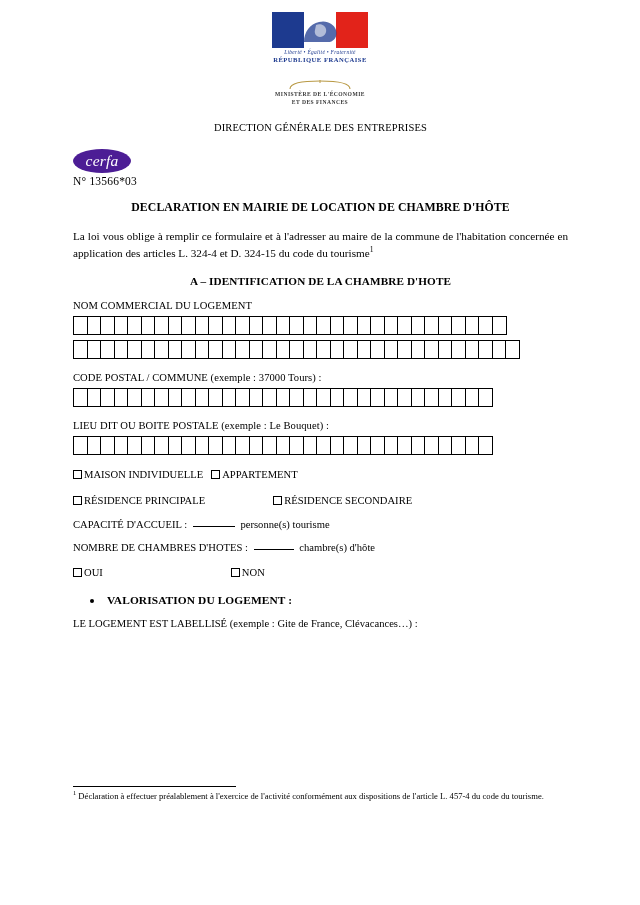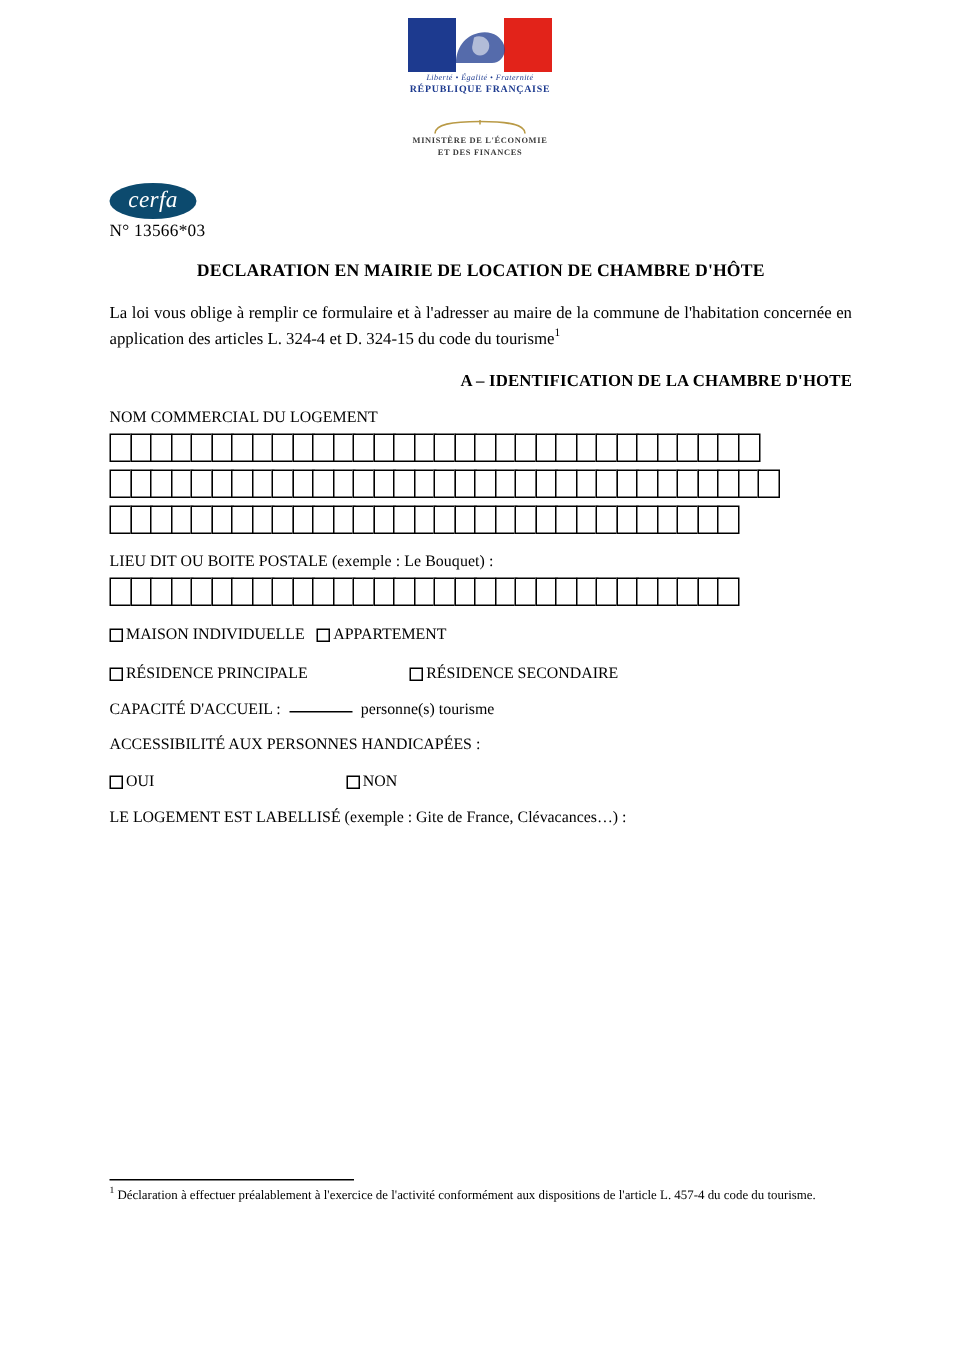--- a/index.html
+++ b/index.html
@@ -105,21 +105,21 @@
     letter-spacing: .15px;
   }
 
   .cerfa-wrap {
     margin-top: 16px;
   }
   .cerfa-logo {
     width: 58px;
     height: 24px;
     border-radius: 50%;
-    background: #0c4a6e;
+    background: #4c1d95;
     color: #ffffff;
     font-style: italic;
     font-size: 15.5px;
     line-height: 24px;
     text-align: center;
     letter-spacing: .2px;
   }
   .cerfa-num {
     font-size: 11.5px;
     margin-top: 2px;
@@ -140,21 +140,21 @@
     line-height: 16.5px;
     margin-top: 13px;
   }
   sup.fn {
     font-size: 7.6px;
     vertical-align: super;
     line-height: 0;
   }
 
   .section-head {
-    text-align: right;
+    text-align: center;
     font-weight: bold;
     font-size: 11.2px;
     margin-top: 14px;
     letter-spacing: .1px;
   }
 
   .field-label {
     font-size: 10.6px;
     margin-top: 13px;
     letter-spacing: .05px;
@@ -279,20 +279,21 @@
     <svg class="ministry-arch" width="66" height="10" viewBox="0 0 66 10">
       <path d="M3 9 C3 3 14 1 33 1 C52 1 63 3 63 9" fill="none" stroke="#b99a46" stroke-width="1.1"></path>
       <line x1="33" y1="0" x2="33" y2="3" stroke="#b99a46" stroke-width="1"></line>
     </svg>
     <div class="ministry-text">MINISTÈRE DE L'ÉCONOMIE</div>
     <div class="ministry-text">ET DES FINANCES</div>
   </div>
 
   <div class="content">
 
+    <div class="dge">DIRECTION GÉNÉRALE DES ENTREPRISES</div>
 
     <div class="cerfa-wrap">
       <div class="cerfa-logo">cerfa</div>
       <div class="cerfa-num">N° 13566*03</div>
     </div>
 
     <div class="doc-title">DECLARATION EN MAIRIE DE LOCATION DE CHAMBRE D'HÔTE</div>
 
     <p class="intro"><span>La loi vous oblige à remplir ce formulaire et à l'adresser au maire de la commune de l'habitation concernée en application des articles L. 324-4 et D. 324-15 du code du tourisme</span><sup class="fn">1</sup></p>
 
@@ -363,20 +364,21 @@
         <span class="cell" style="width: 15.1px;"></span>
         <span class="cell" style="width: 15.1px;"></span>
         <span class="cell" style="width: 15.1px;"></span>
         <span class="cell" style="width: 15.1px;"></span>
         <span class="cell" style="width: 15.1px;"></span>
         <span class="cell" style="width: 15.1px;"></span>
         <span class="cell" style="width: 15.1px;"></span>
         <span class="cell" style="width: 15.1px;"></span>
       </div>
 
+    <div class="field-label">CODE POSTAL / COMMUNE (exemple : 37000 Tours) :</div>
     <div class="comb">
         <span class="cell" style="width: 15.1px;"></span>
         <span class="cell" style="width: 15.1px;"></span>
         <span class="cell" style="width: 15.1px;"></span>
         <span class="cell" style="width: 15.1px;"></span>
         <span class="cell" style="width: 15.1px;"></span>
         <span class="cell" style="width: 15.1px;"></span>
         <span class="cell" style="width: 15.1px;"></span>
         <span class="cell" style="width: 15.1px;"></span>
         <span class="cell" style="width: 15.1px;"></span>
@@ -455,31 +457,39 @@
       <span class="cbox"></span>
       <span class="cb-label">RÉSIDENCE SECONDAIRE</span>
     </div>
 
     <div class="text-line">
       <span>CAPACITÉ D'ACCUEIL :</span>
       <span class="blank"></span>
       <span>personne(s) tourisme</span>
     </div>
 
-
-    <div class="text-line">ACCESSIBILITÉ AUX PERSONNES HANDICAPÉES :</div>
+    <div class="text-line">
+      <span>NOMBRE DE CHAMBRES D'HOTES :</span>
+      <span class="blank sm"></span>
+      <span>chambre(s) d'hôte</span>
+    </div>
+
 
     <div class="cb-row">
       <span class="cbox"></span>
       <span class="cb-label">OUI</span>
       <span class="cb-gap-3"></span>
       <span class="cbox"></span>
       <span class="cb-label">NON</span>
     </div>
 
+    <div class="bullet-line">
+      <span class="dot"></span>
+      <span>VALORISATION DU LOGEMENT :</span>
+    </div>
 
     <div class="text-line">LE LOGEMENT EST LABELLISÉ (exemple : Gite de France, Clévacances…) :</div>
 
   </div>
 
   <div class="footnote">
     <div class="fn-rule"></div>
     <div class="fn-text"><sup>1</sup> <span>Déclaration à effectuer préalablement à l'exercice de l'activité conformément aux dispositions de l'article L. 457-4 du code du tourisme.</span></div>
   </div>
 

